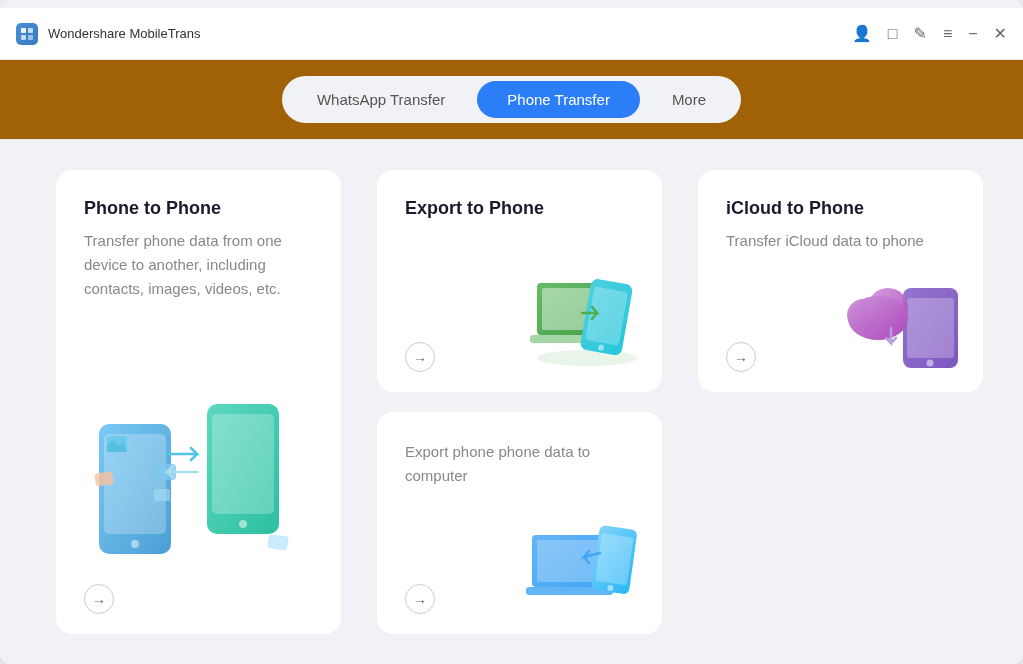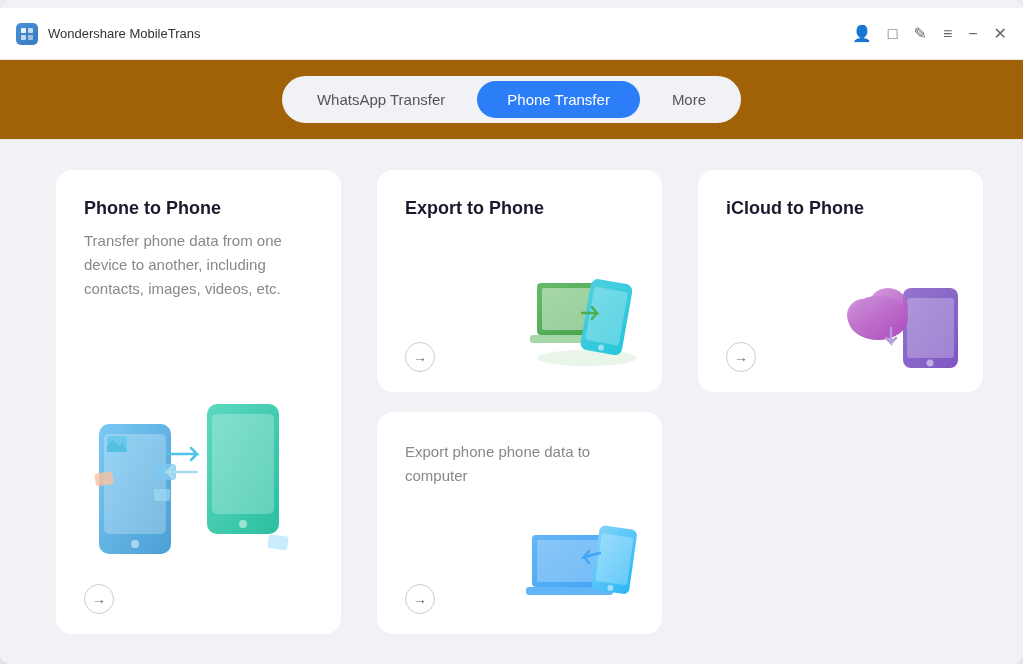--- a/index.html
+++ b/index.html
@@ -292,20 +292,21 @@
             <stop offset="100%" style="stop-color:#26c6da;stop-opacity:1"></stop>
           </linearGradient>
         </defs>
       </svg>
     </div>
     <div class="card-arrow">→</div>
   </div>
 
   <div class="card">
     <div class="card-title">iCloud to Phone</div>
+    <div class="card-desc">Transfer iCloud data to phone</div>
     <div class="illustration">
       <svg class="illus-icloud" viewBox="0 0 130 110">
 
         <g transform="translate(60, 25)">
           <rect x="0" y="0" width="55" height="80" rx="8" fill="url(#phoneBlue)"></rect>
           <rect x="4" y="10" width="47" height="60" rx="3" fill="rgba(255,255,255,0.25)"></rect>
           <circle cx="27" cy="75" r="3.5" fill="rgba(255,255,255,0.5)"></circle>
         </g>
 
         <g transform="translate(0, 0)">

